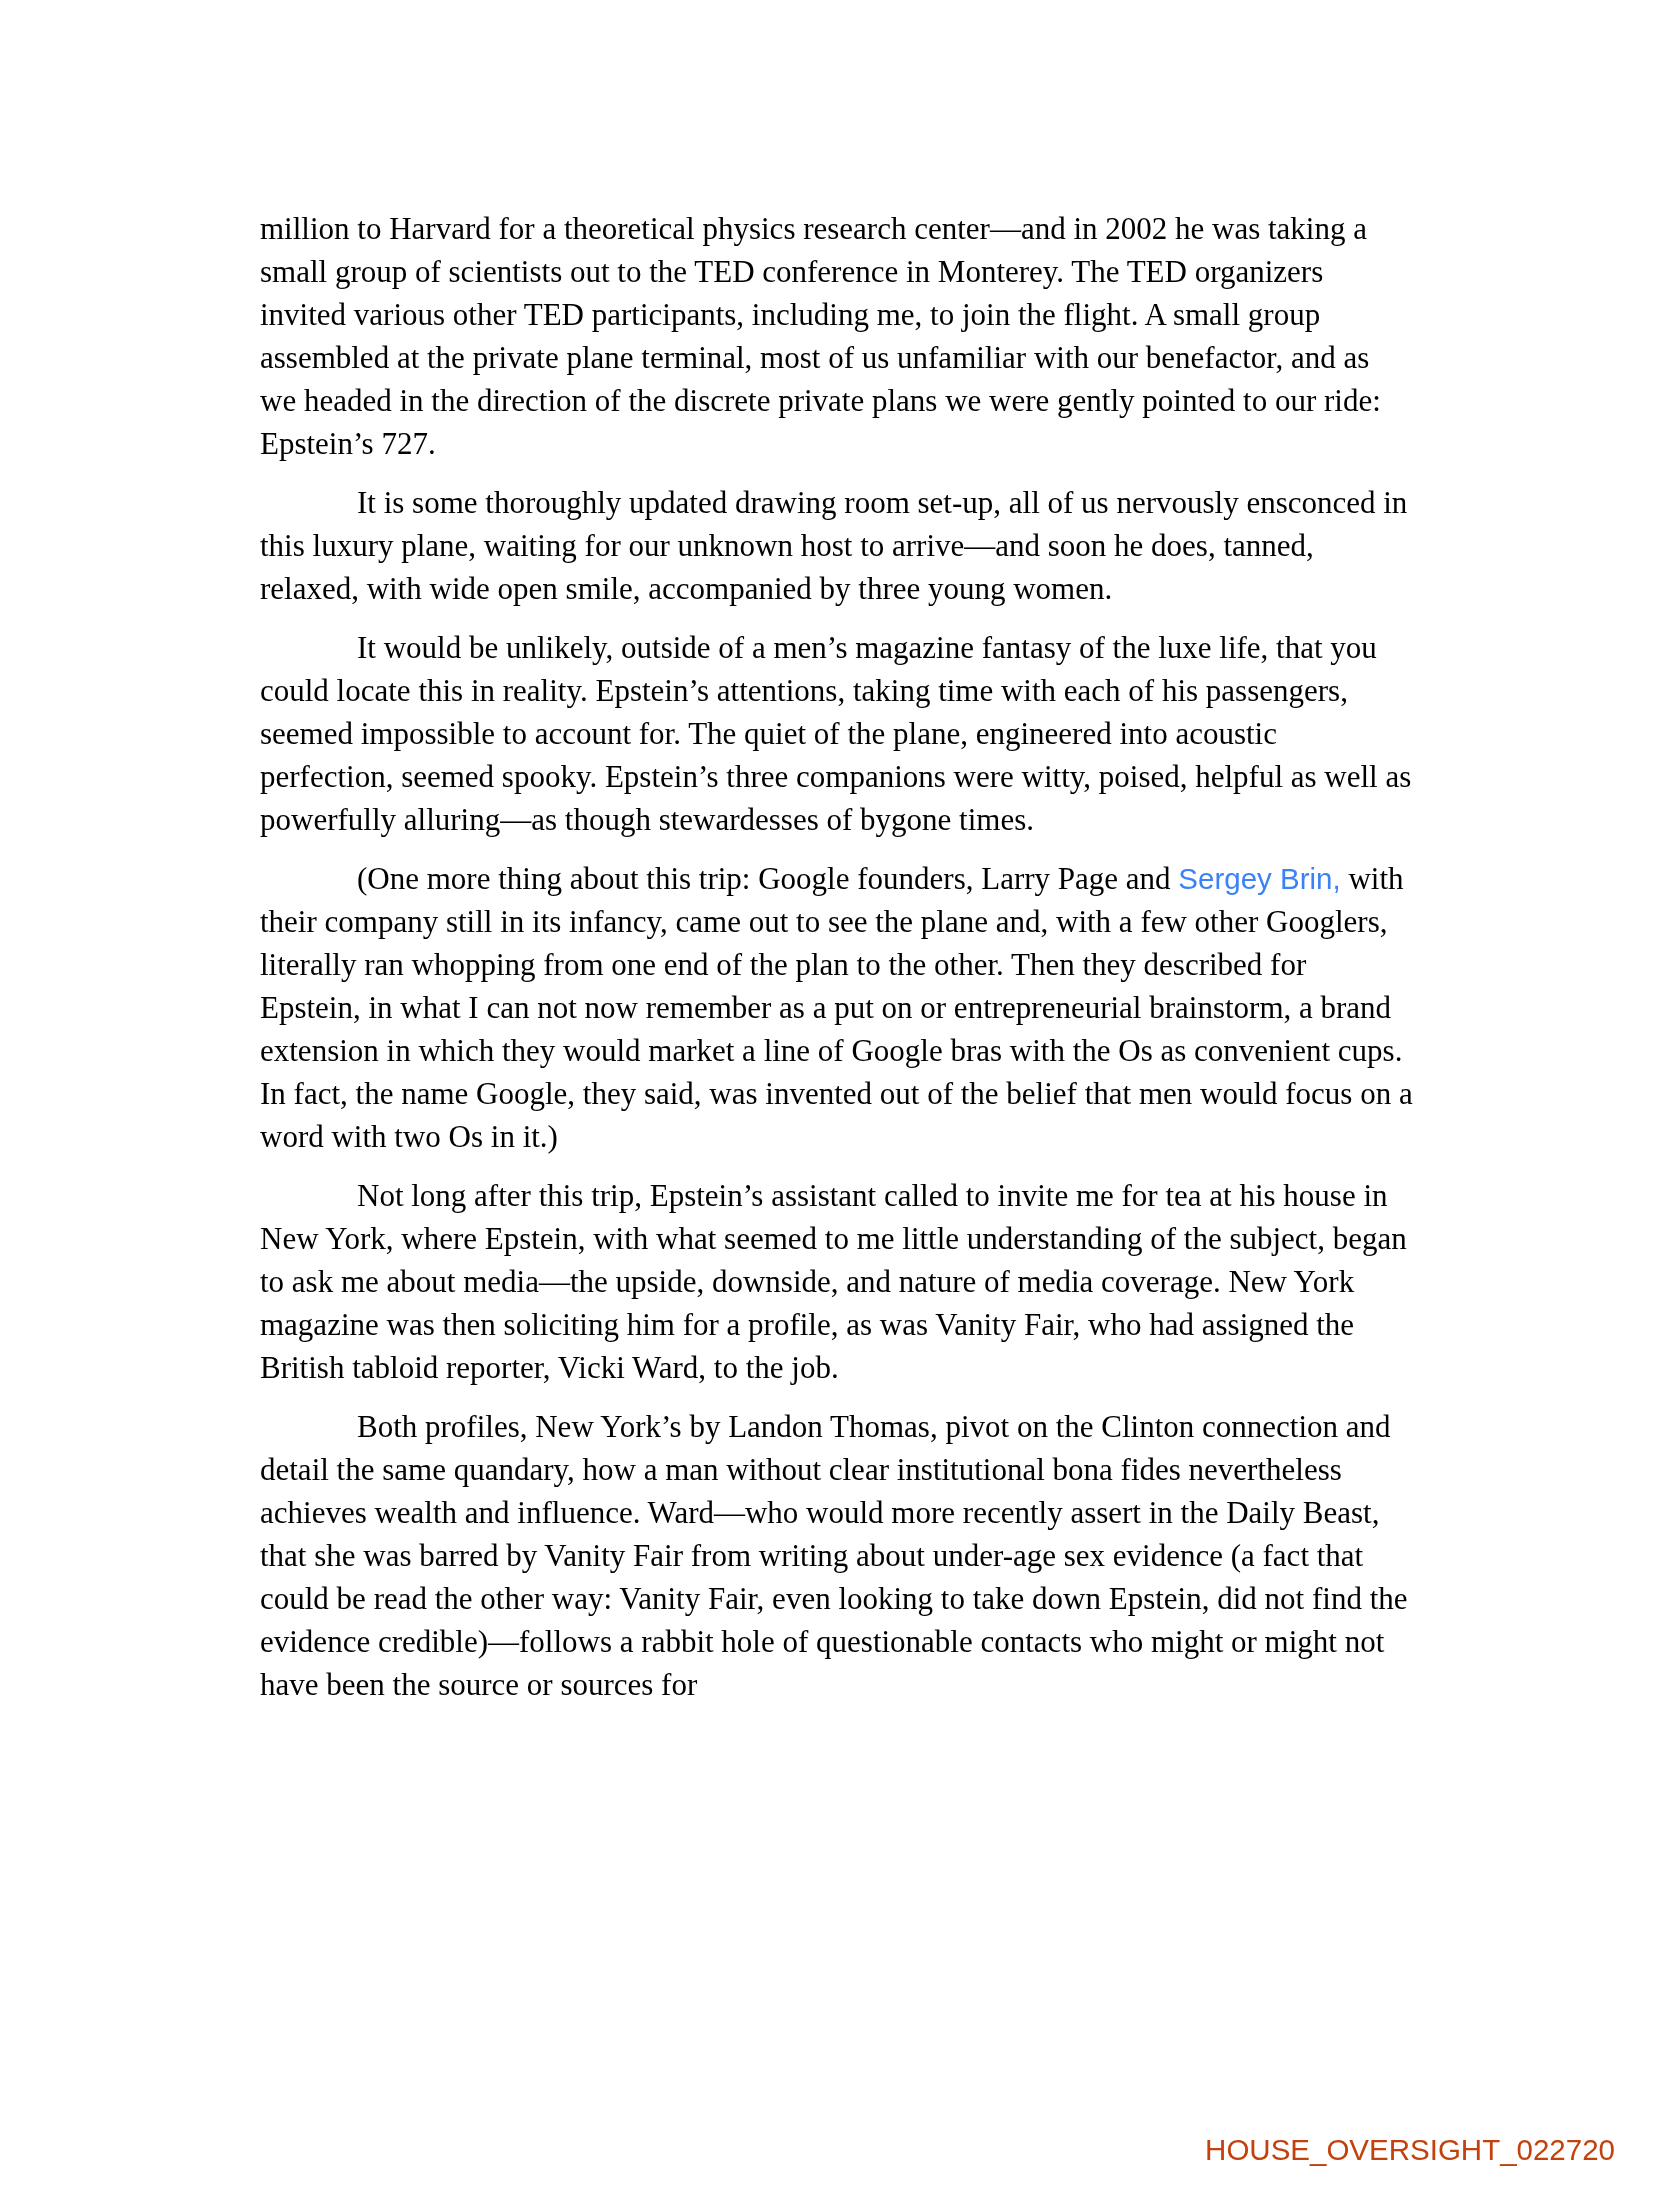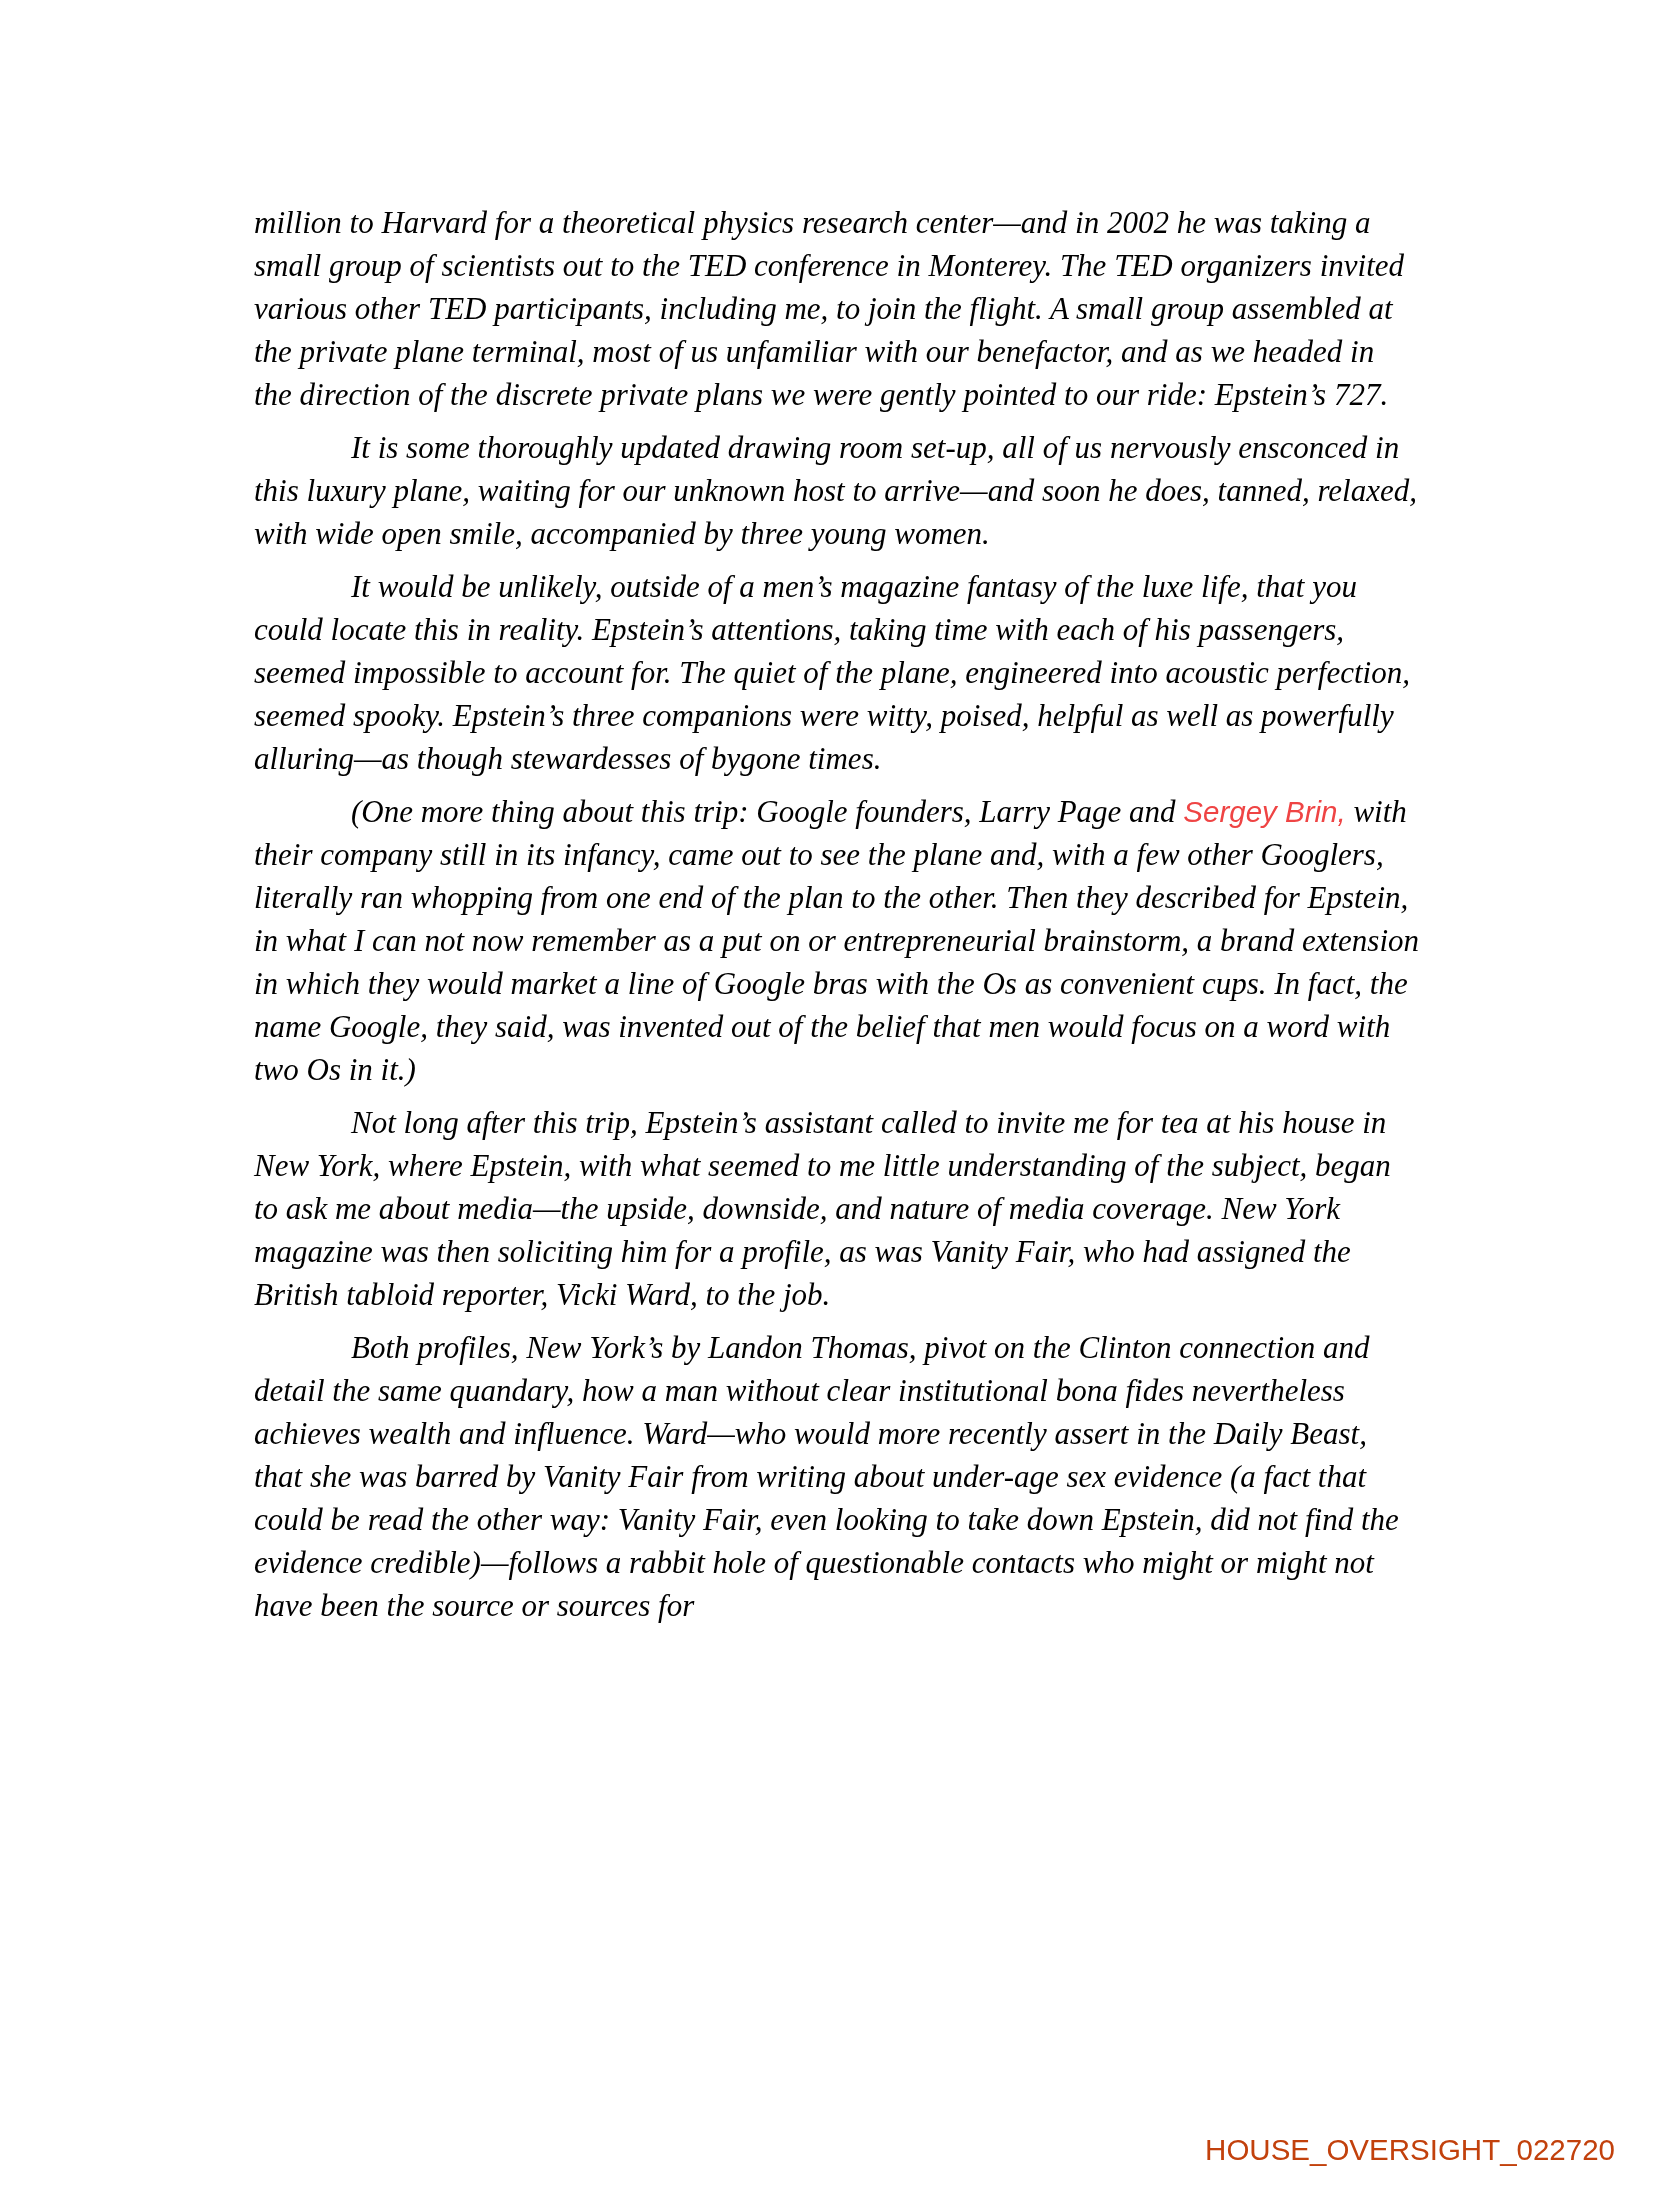--- a/index.html
+++ b/index.html
@@ -23,29 +23,28 @@
   .doc-body {
     position: absolute;
     left: 244px;
     top: 191px;
     width: 1185px;
     font-size: 31px;
     line-height: 43px;
     text-align: left;
   }
   .para {
-    margin: 10px;
-    font-style: italic;
+    margin: 16px;
   }
   .para.indent {
     text-indent: 97px;
   }
   .seg-sans-gray {
     font-family: "Liberation Sans", sans-serif;
-    color: #ef4444;
+    color: #3b82f6;
     font-size: 29.5px;
   }
   .footer-stamp {
     position: absolute;
     right: 54px;
     top: 2133px;
     font-family: "Liberation Sans", sans-serif;
     font-size: 29.5px;
     color: #c2410c;
     letter-spacing: 0px;

